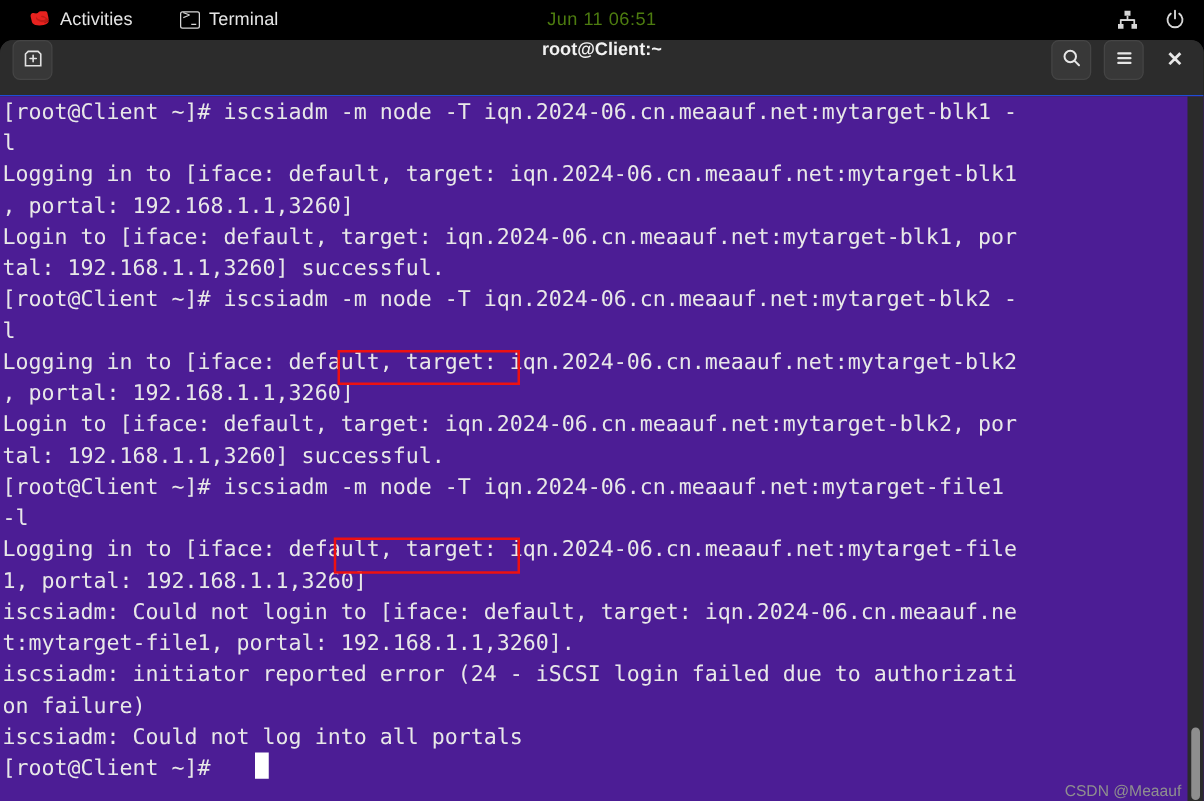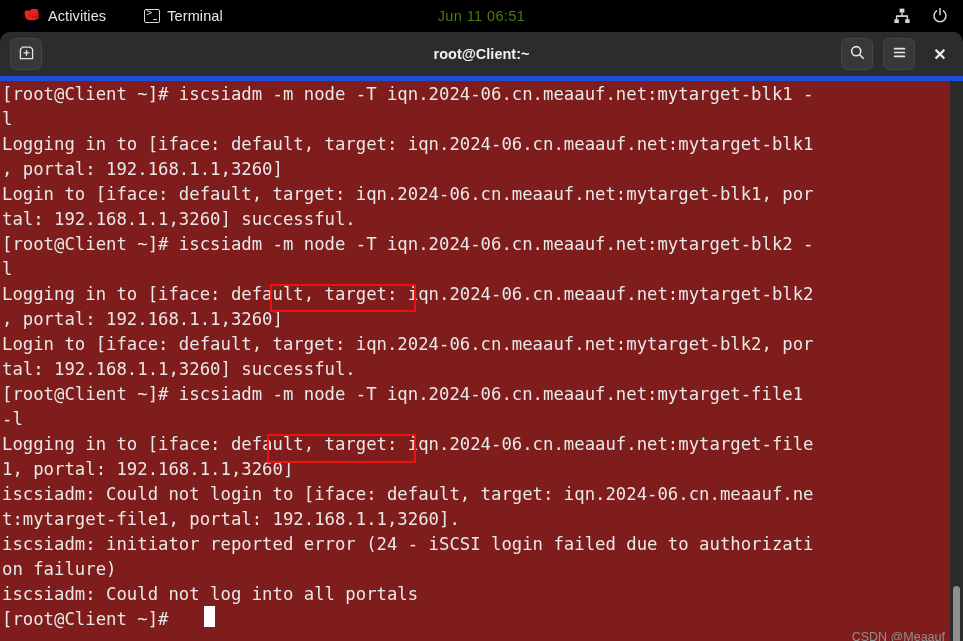--- a/index.html
+++ b/index.html
@@ -99,24 +99,23 @@
     width: 963px;
     height: 609px;
     background: #2a2a2a;
     border-radius: 10px 10px 0 0;
     overflow: hidden;
   }
   #titlebar {
     position: relative;
     height: 44px;
     background: #2c2c2c;
-    border-bottom: 5px solid #1d4ed8;
+    border-bottom: 1px solid #1d4ed8;
     border-radius: 10px 10px 0 0;
     display: flex;
-    align-items: center;
   }
   #title-text {
     position: absolute;
     left: 0; right: 0;
     text-align: center;
     color: #f2f2f2;
     font-family: "Liberation Sans", sans-serif;
     font-size: 14.5px;
     font-weight: bold;
     pointer-events: none;
@@ -149,21 +148,21 @@
     font-size: 16px;
     font-weight: bold;
     background: transparent;
     border: none;
   }
 
   
   #term-body {
     position: relative;
     height: 565px;
-    background: #7f1d1d;
+    background: #4c1d95;
     overflow: hidden;
   }
   #term-text {
     position: absolute;
     left: 2px;
     top: 1px;
     width: 930px;
     color: #e8e8e8;
     font-family: "DejaVu Sans Mono", "Liberation Mono", monospace;
     font-size: 17.3px;

